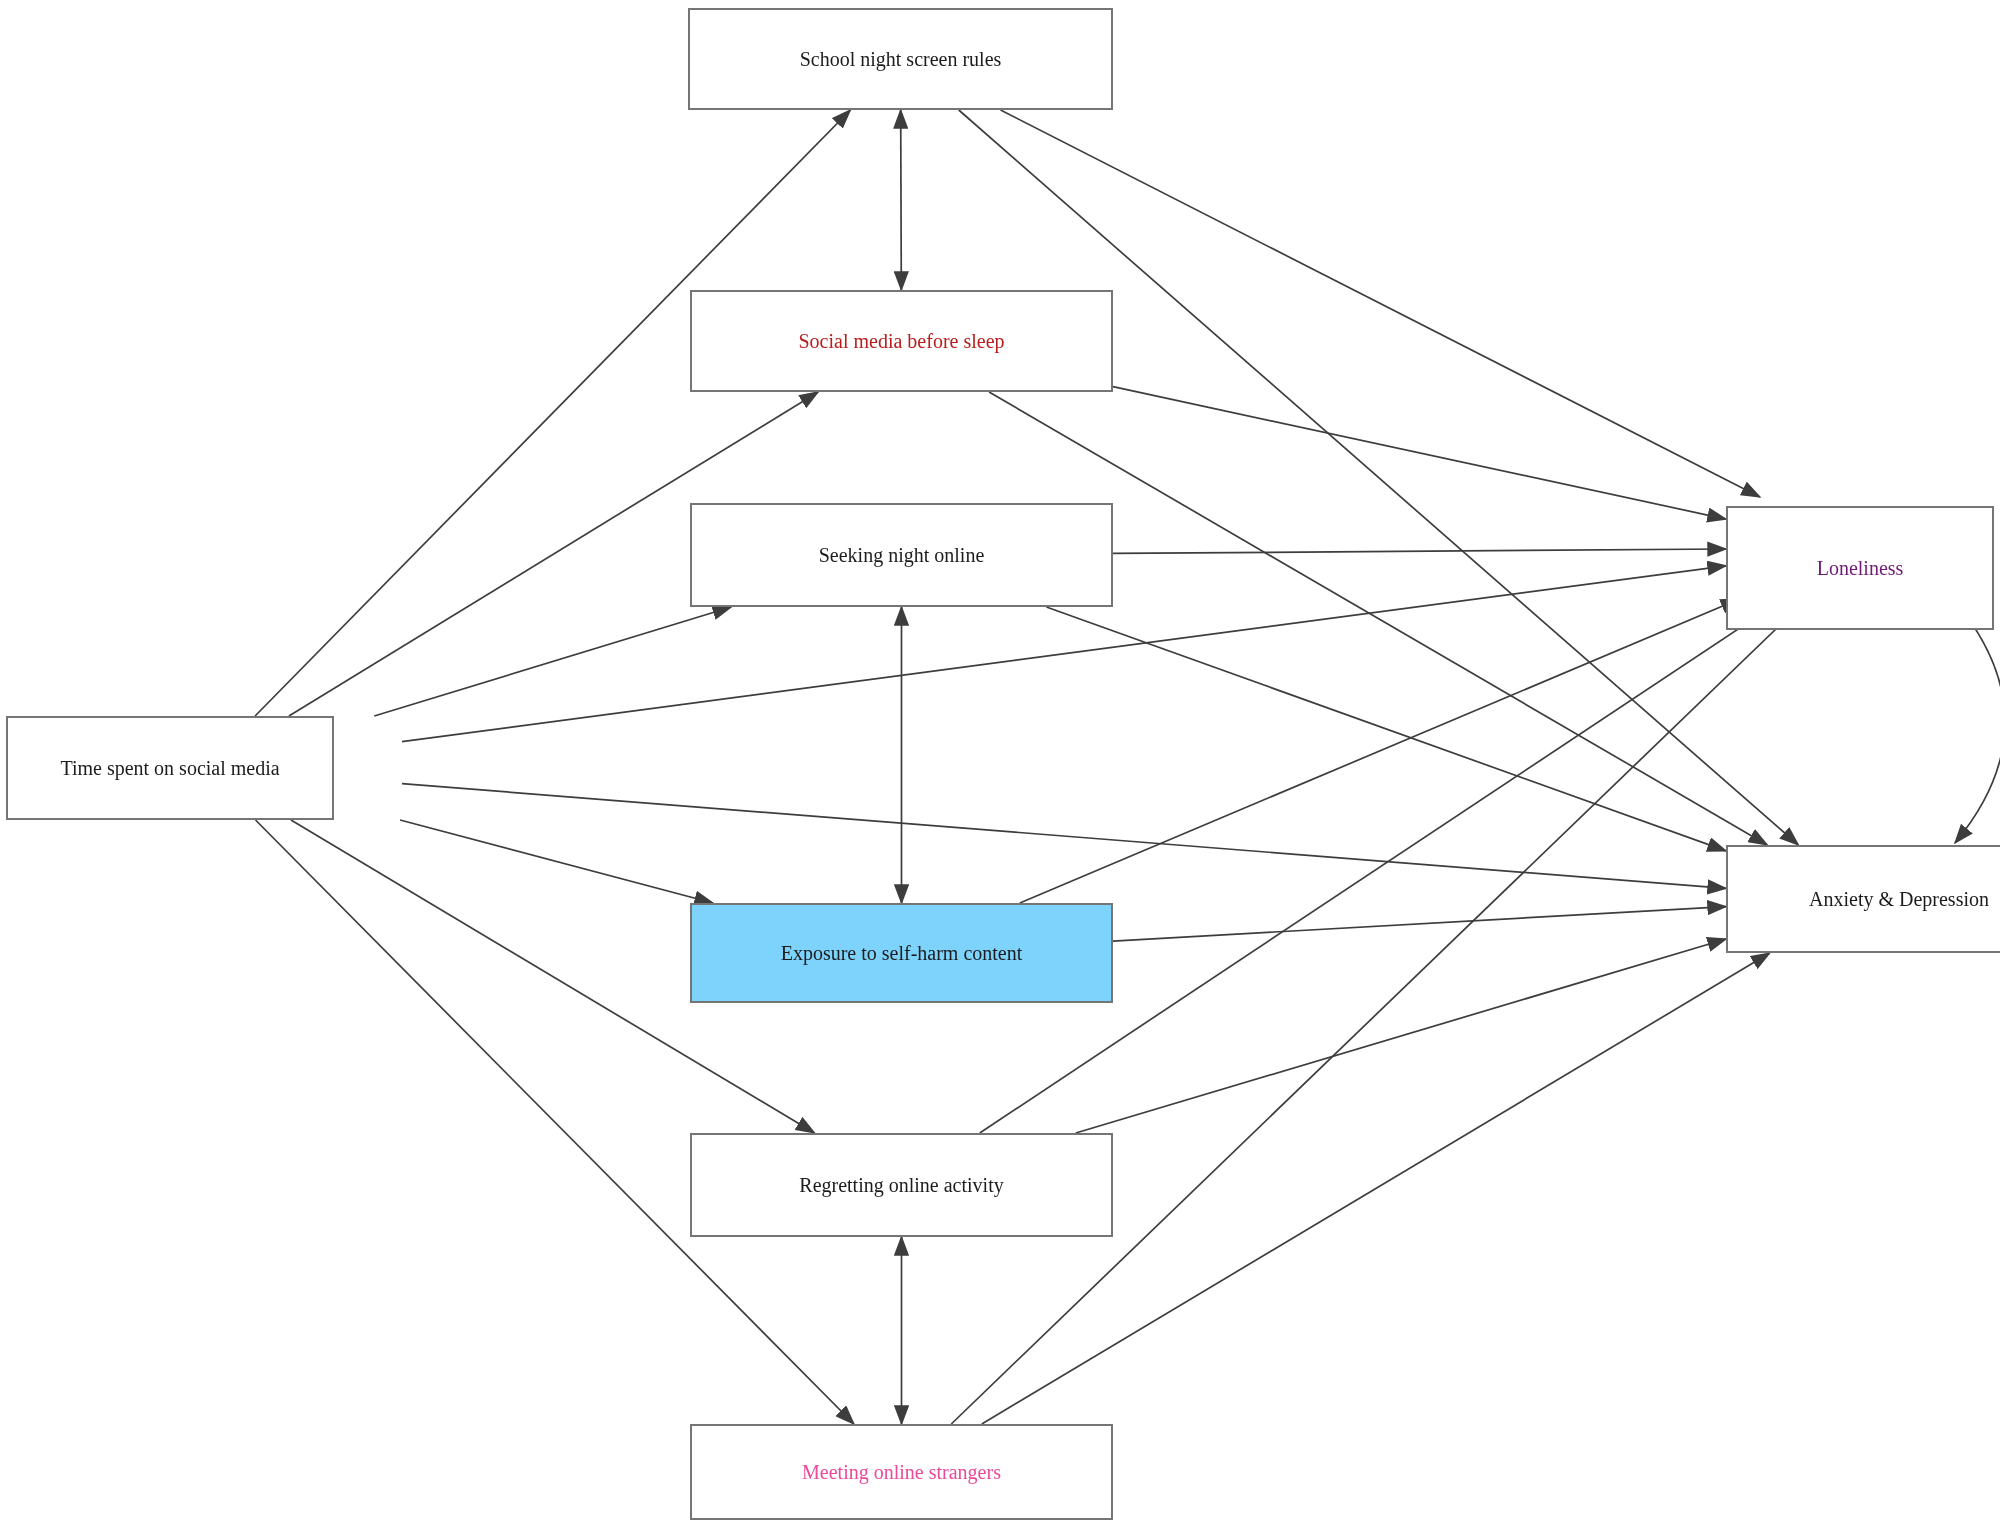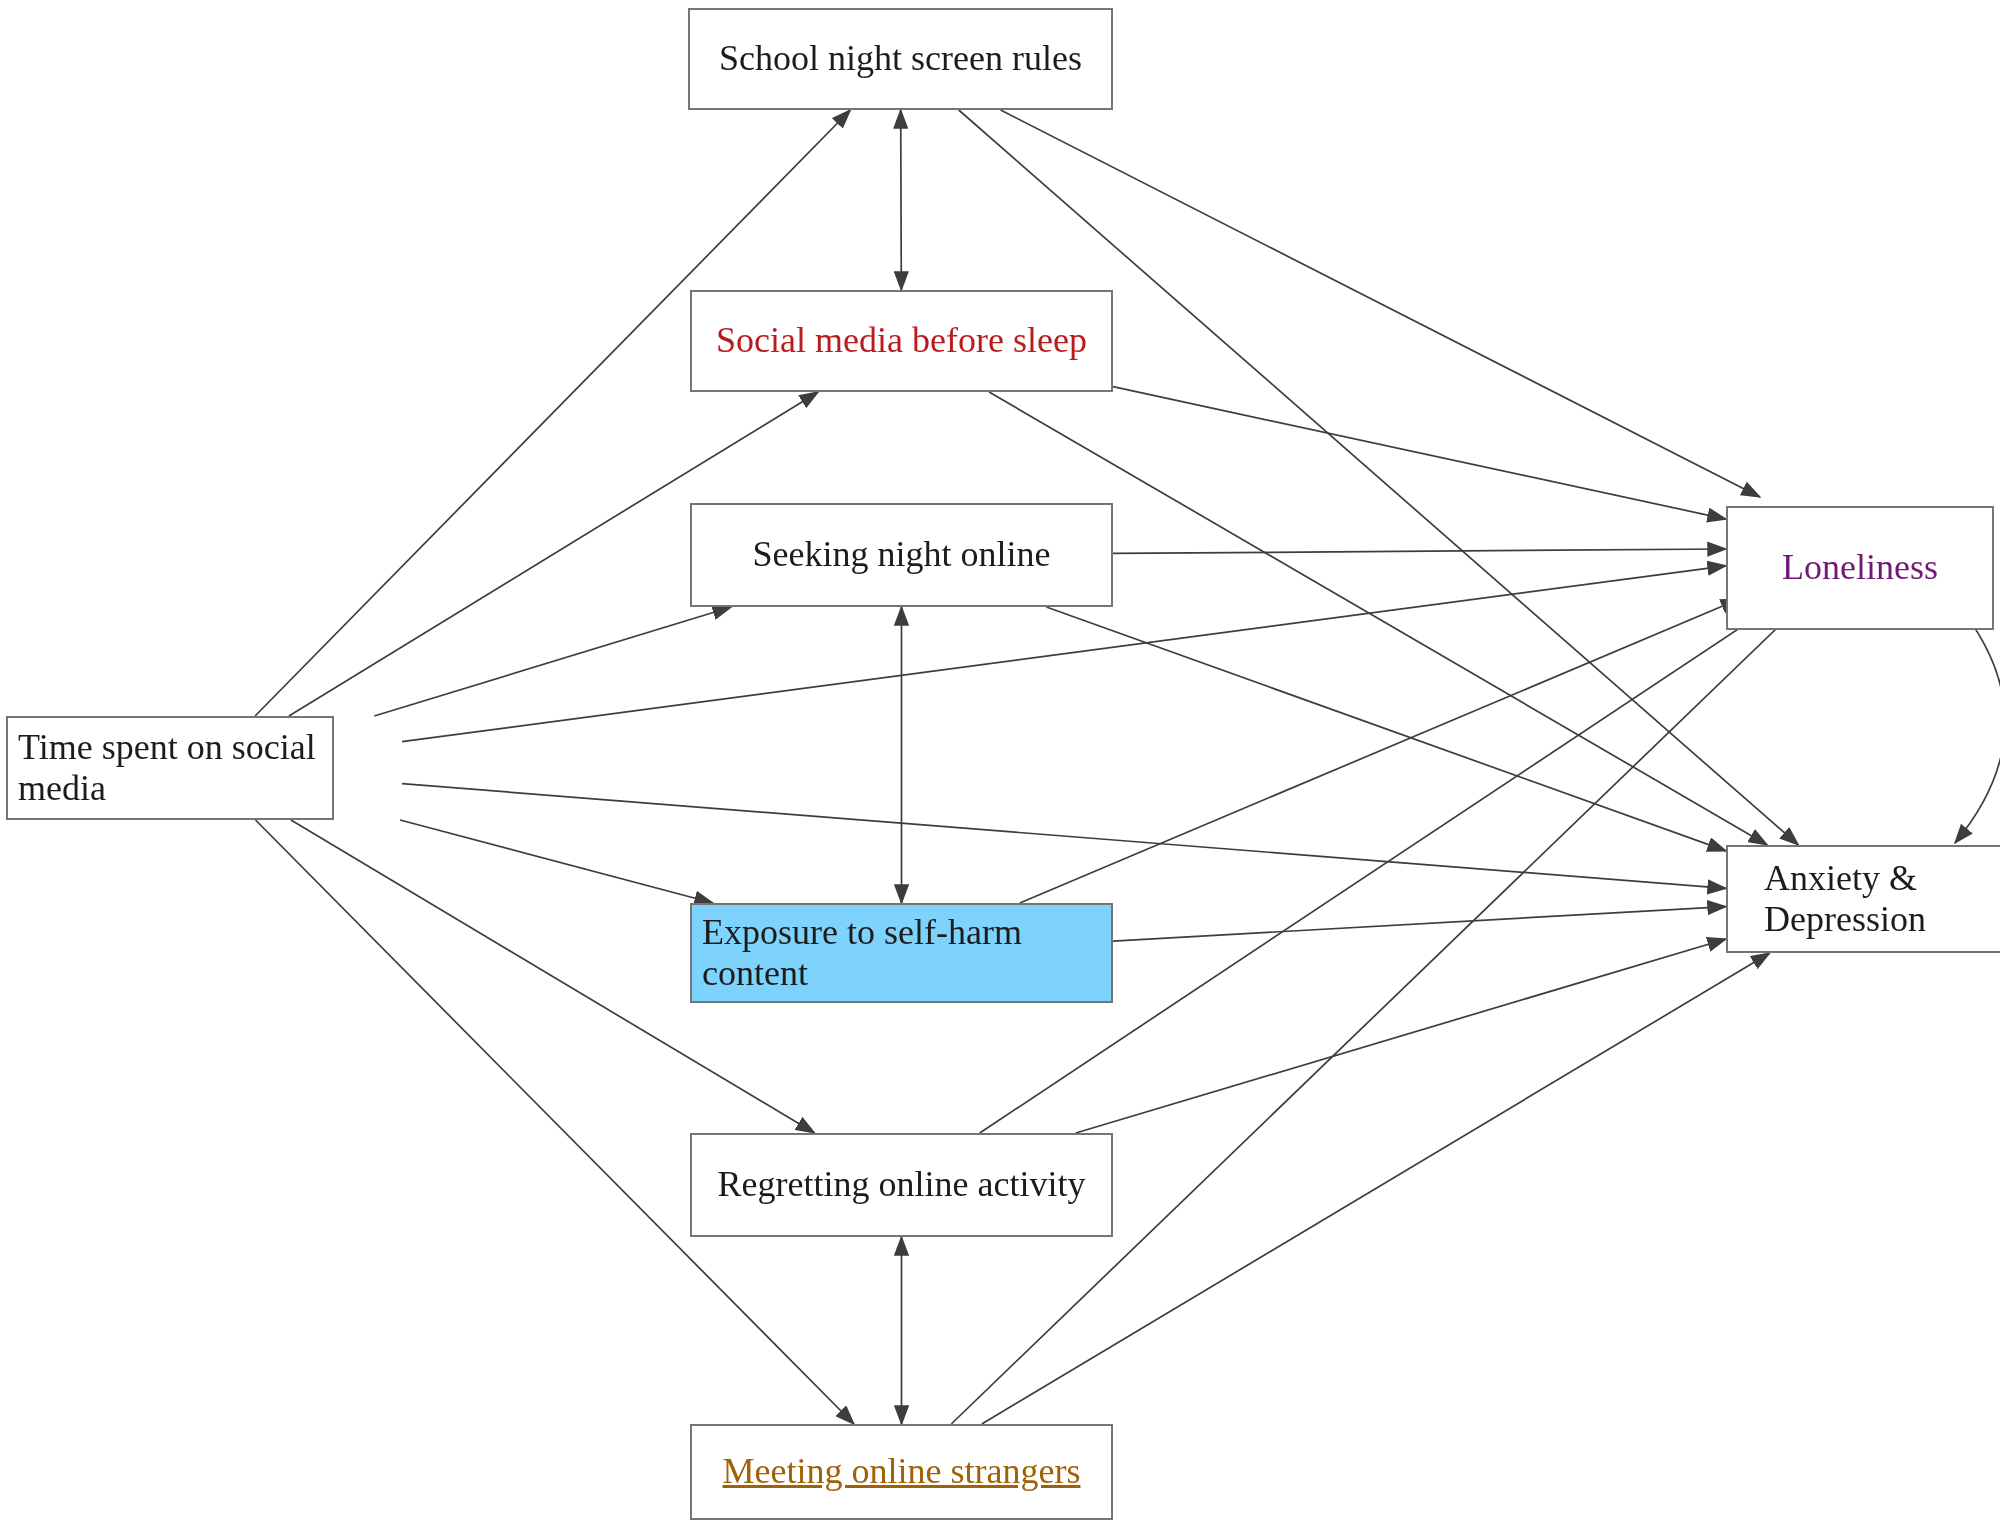--- a/index.html
+++ b/index.html
@@ -23,22 +23,22 @@
     height: 1523px;
   }
   .node {
     position: absolute;
     box-sizing: border-box;
     background: #ffffff;
     border: 2px solid #757575;
     display: flex;
     align-items: center;
     justify-content: center;
-    text-align: left;
-    font-size: 36px;
+    text-align: right;
+    font-size: 20px;
     color: #1c1c1c;
     padding: 4px 10px;
     line-height: 1.15;
   }
 </style>
 </head>
 <body>
 
 <div id="diagram">
   <svg id="edges" width="2000" height="1523" viewBox="0 0 2000 1523" xmlns="http://www.w3.org/2000/svg">
@@ -77,16 +77,16 @@
         <path d="M1955,601 Q2055,722 1955,843" fill="none" stroke="#3d3d3d" stroke-width="1.7" marker-end="url(#arrow-end)" marker-start="url(#arrow-start)"></path>
       </g>
   </svg>
 
 <div class="node" style="left: 688px; top: 8px; width: 425px; height: 102px; border-color: rgb(117, 117, 117); background: rgb(255, 255, 255); color: rgb(28, 28, 28);">School night screen rules</div>
     <div class="node" style="left: 690px; top: 290px; width: 423px; height: 102px; border-color: rgb(117, 117, 117); background: rgb(255, 255, 255); color: #b91c1c;">Social media before sleep</div>
     <div class="node" style="left: 690px; top: 503px; width: 423px; height: 104px; border-color: rgb(117, 117, 117); background: rgb(255, 255, 255); color: rgb(28, 28, 28);">Seeking night online</div>
     <div class="node" style="left: 6px; top: 716px; width: 328px; height: 104px; border-color: rgb(117, 117, 117); background: rgb(255, 255, 255); color: rgb(28, 28, 28);">Time spent on social media</div>
     <div class="node" style="left: 690px; top: 903px; width: 423px; height: 100px; border-color: rgb(117, 117, 117); background: #7dd3fc; color: rgb(28, 28, 28);">Exposure to self-harm content</div>
     <div class="node" style="left: 690px; top: 1133px; width: 423px; height: 104px; border-color: rgb(117, 117, 117); background: rgb(255, 255, 255); color: rgb(28, 28, 28);">Regretting online activity</div>
-    <div class="node" style="left: 690px; top: 1424px; width: 423px; height: 96px; border-color: rgb(117, 117, 117); background: rgb(255, 255, 255); color: #a16207; text-decoration: underline;">Meeting online strangers</div>
+    <div class="node" style="left: 690px; top: 1424px; width: 423px; height: 96px; border-color: rgb(117, 117, 117); background: rgb(255, 255, 255); color: #ec4899;">Meeting online strangers</div>
     <div class="node" style="left: 1726px; top: 506px; width: 268px; height: 124px; border-color: rgb(117, 117, 117); background: rgb(255, 255, 255); color: #701a75;">Loneliness</div>
     <div class="node" style="left: 1726px; top: 845px; width: 320px; height: 108px; border-color: rgb(117, 117, 117); background: rgb(255, 255, 255); color: rgb(28, 28, 28); padding-left: 36px;">Anxiety &amp; Depression</div>
   </div>
 
 </body></html>

